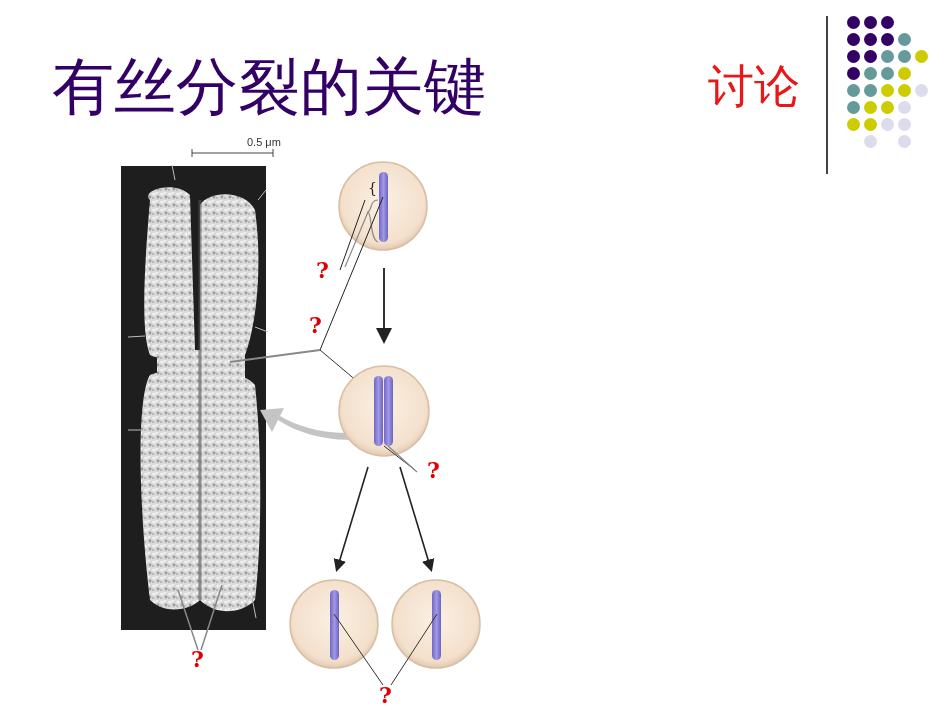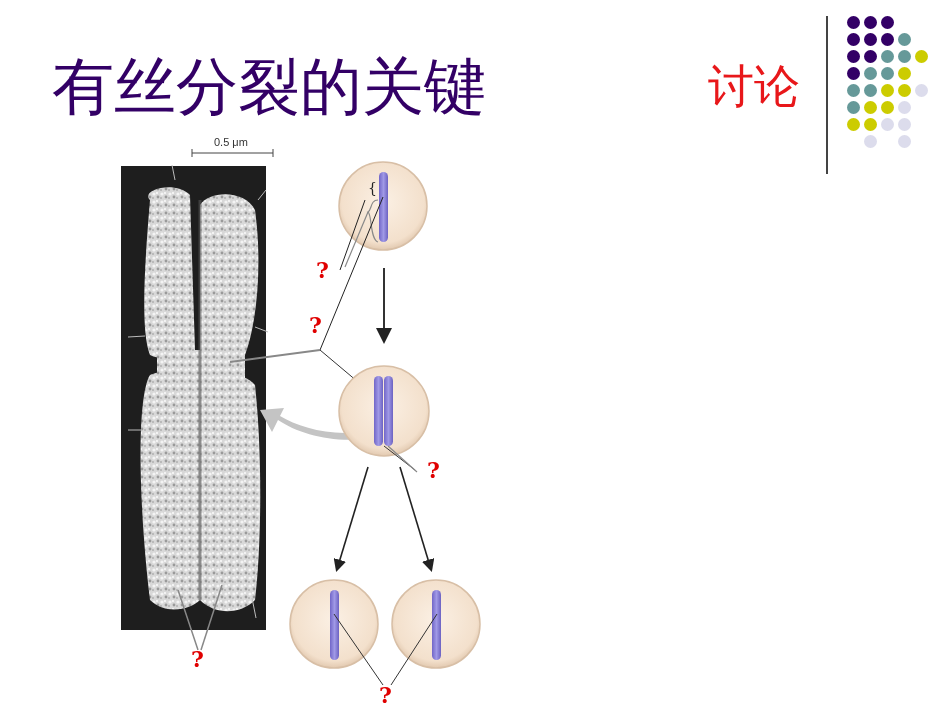--- a/index.html
+++ b/index.html
@@ -15,21 +15,21 @@
       font-family: "DejaVu Serif", serif; font-size: 46px; line-height: 60px;
       color: #e8171a; white-space: nowrap; text-align: right;
     }
     .vrule { position: absolute; left: 826px; top: 16px; width: 2px; height: 158px; background: #444; }
     .dot { position: absolute; width: 13px; height: 13px; border-radius: 50%; }
     .figure { position: absolute; left: 0; top: 0; width: 950px; height: 713px; }
     .qmark {
       position: absolute; font-family: "DejaVu Serif", serif; font-weight: bold;
       font-size: 22px; color: #e00000; line-height: 24px;
     }
-    .scale-label { position: absolute; font-family: "Liberation Sans", sans-serif; font-size: 11px; color: #333; }
+    .scale-label { position: absolute; font-family: "Liberation Sans", sans-serif; font-size: 11px; color: #333; margin-left: 33px; }
   </style>
 </head>
 <body>
 
 <div class="slide">
 
   <div class="title">有丝分裂的关键</div>
   <div class="discuss">讨论</div>
   <div class="vrule"></div>
 

